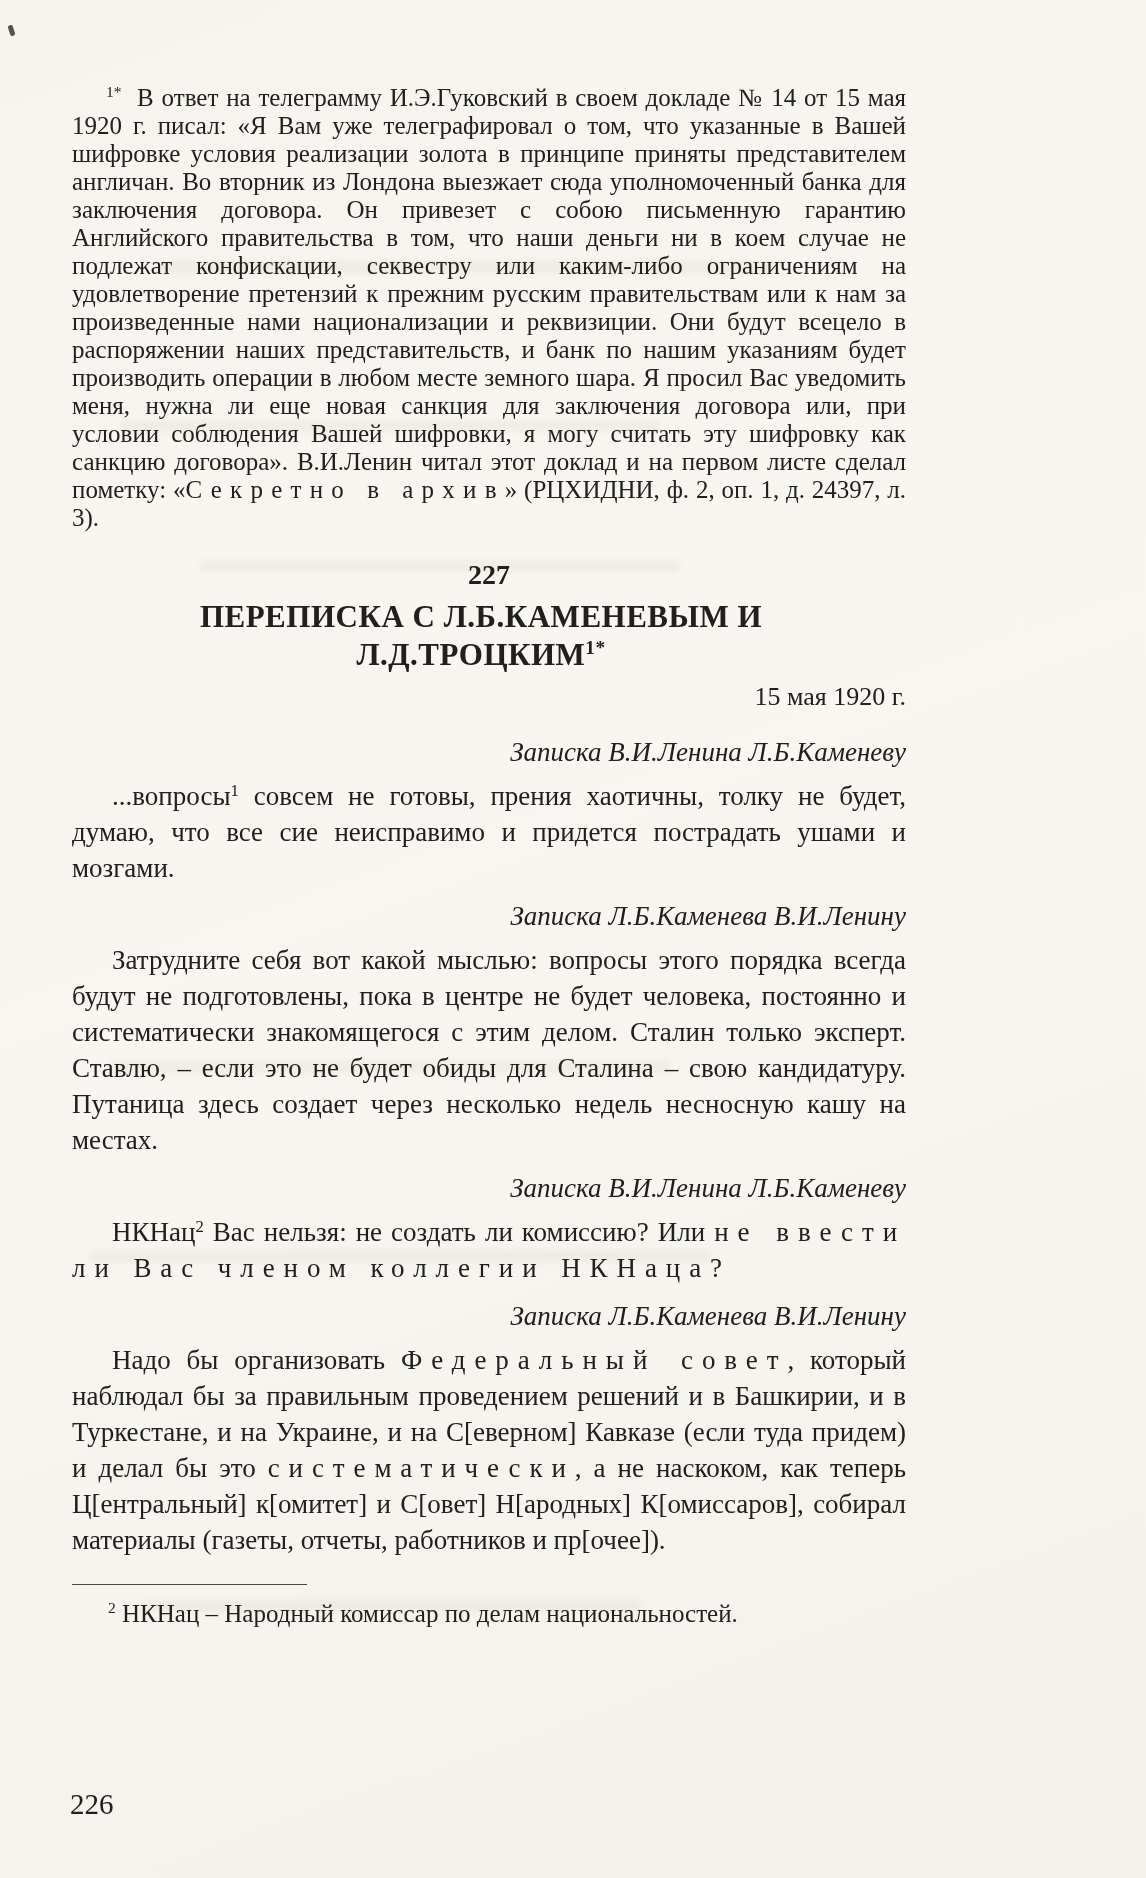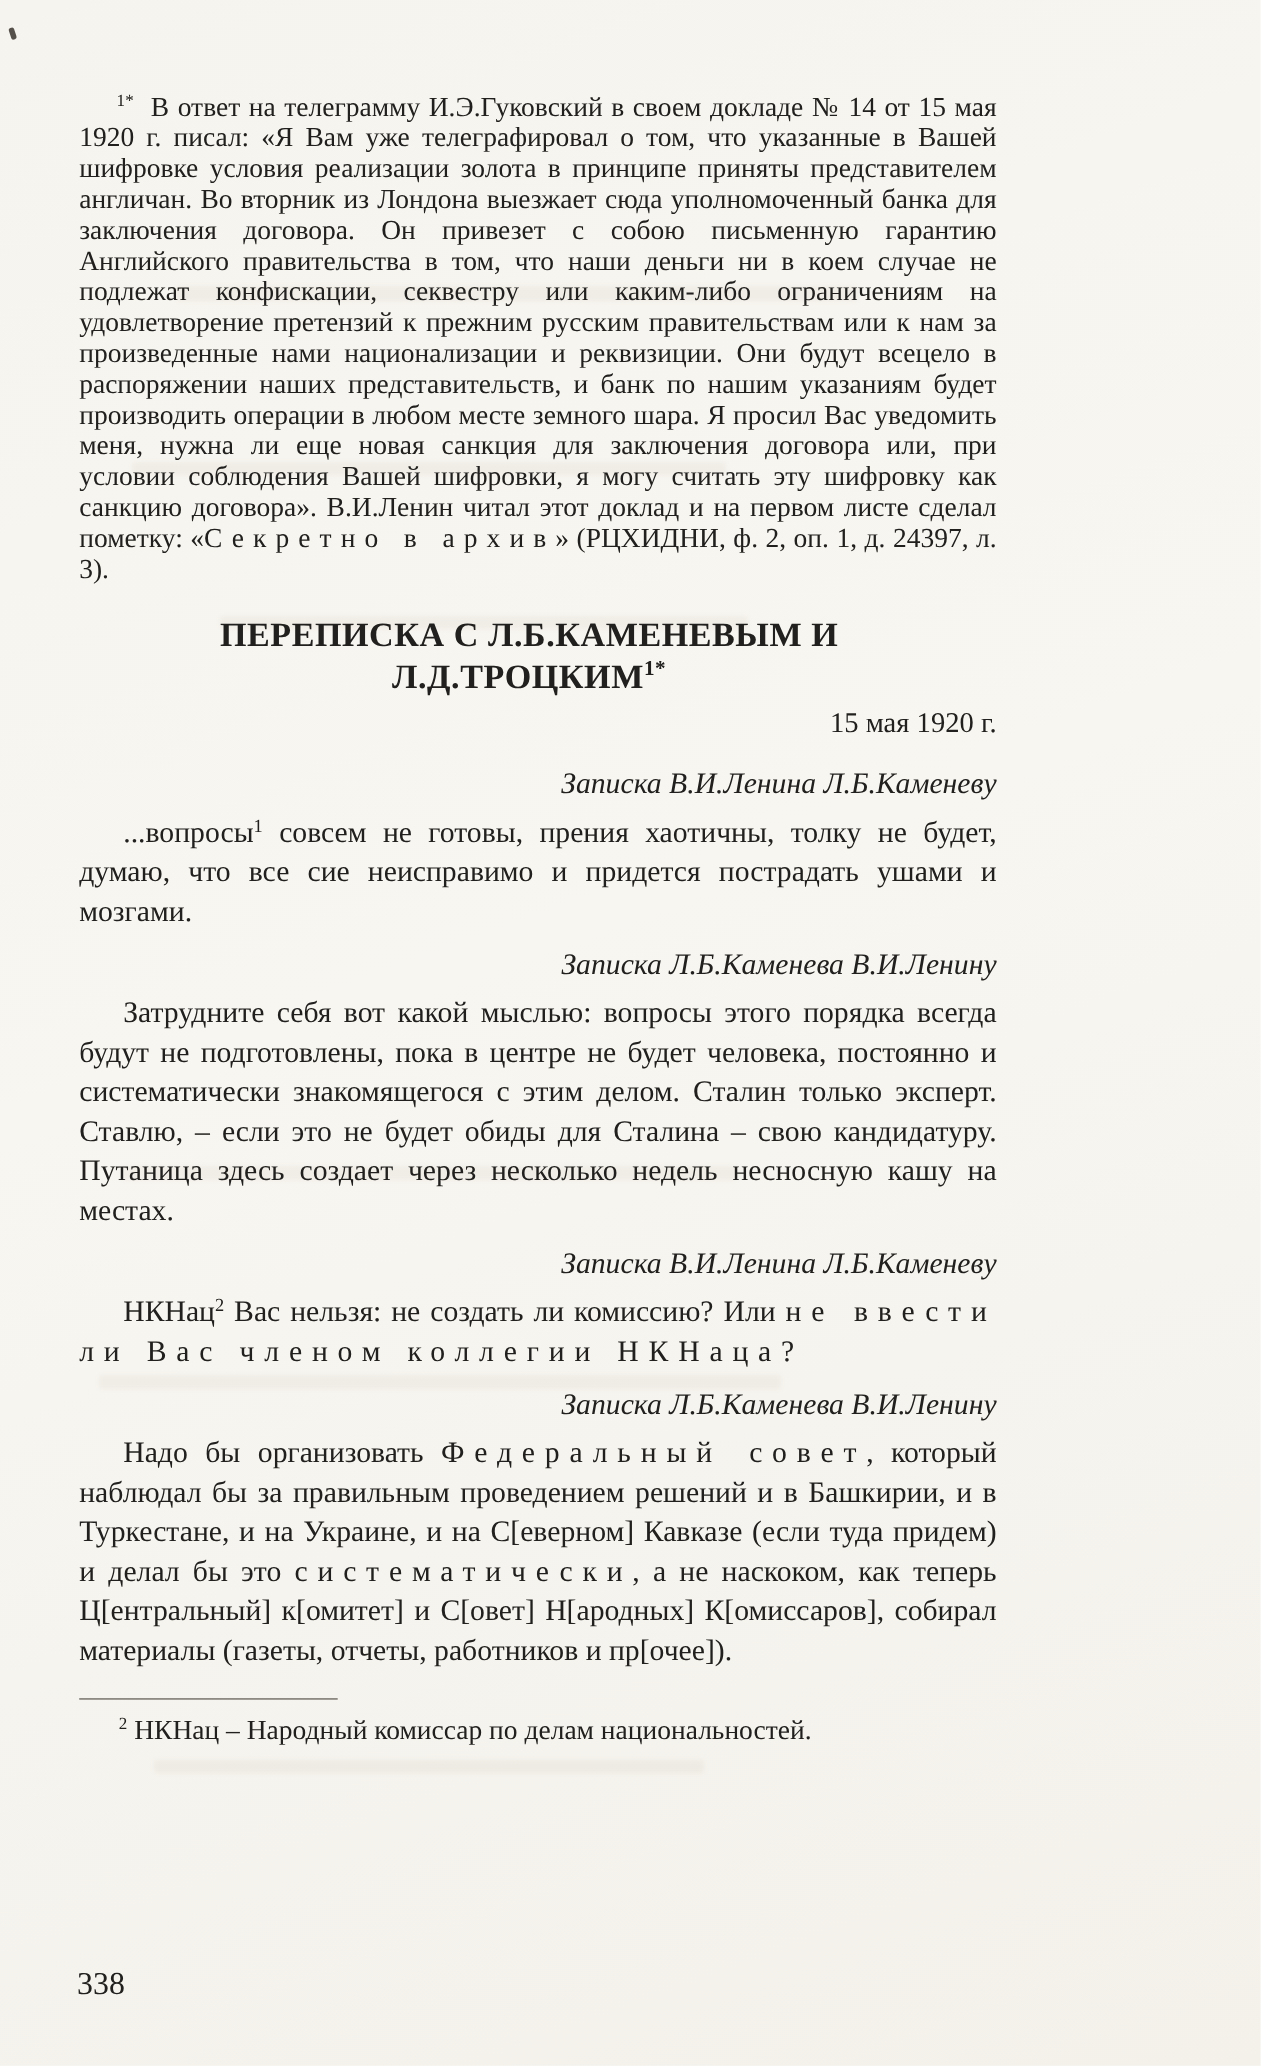--- a/index.html
+++ b/index.html
@@ -106,35 +106,36 @@
   <div class="ghost" style="left:120px;top:420px;width:540px;height:12px;"></div>
   <div class="ghost" style="left:200px;top:560px;width:480px;height:12px;"></div>
   <div class="ghost" style="left:110px;top:1060px;width:560px;height:13px;"></div>
   <div class="ghost" style="left:90px;top:1250px;width:620px;height:13px;"></div>
   <div class="ghost" style="left:140px;top:1600px;width:500px;height:12px;"></div>
 
   <div class="text-block">
 
     <p class="fn-top"><sup>1*</sup>&nbsp;&nbsp;<span>В ответ на телеграмму И.Э.Гуковский в своем докладе № 14 от 15 мая 1920 г. писал: «Я Вам уже телеграфировал о том, что указанные в Вашей шифровке условия реализации золота в принципе приняты представителем англичан. Во вторник из Лондона выезжает сюда уполномоченный банка для заключения договора. Он привезет с собою письменную гарантию Английского правительства в том, что наши деньги ни в коем случае не подлежат конфискации, секвестру или каким-либо ограничениям на удовлетворение претензий к прежним русским правительствам или к нам за произведенные нами национализации и реквизиции. Они будут всецело в распоряжении наших представительств, и банк по нашим указаниям будет производить операции в любом месте земного шара. Я просил Вас уведомить меня, нужна ли еще новая санкция для заключения договора или, при условии соблюдения Вашей шифровки, я могу считать эту шифровку как санкцию договора». В.И.Ленин читал этот доклад и на первом листе сделал пометку: «</span><span class="sperren">Секретно в архив</span><span>» (РЦХИДНИ, ф. 2, оп. 1, д. 24397, л. 3).</span></p>
 
+    <div class="doc-number">227</div>
     <div class="doc-title"><span>ПЕРЕПИСКА С Л.Б.КАМЕНЕВЫМ И Л.Д.ТРОЦКИМ</span><sup>1*</sup></div>
     <div class="doc-date">15 мая 1920 г.</div>
 
     <div class="note-heading">Записка В.И.Ленина Л.Б.Каменеву</div>
     <p class="para"><span>...вопросы</span><sup>1</sup><span> совсем не готовы, прения хаотичны, толку не будет, думаю, что все сие неисправимо и придется пострадать ушами и мозгами.</span></p>
 
     <div class="note-heading">Записка Л.Б.Каменева В.И.Ленину</div>
     <p class="para">Затрудните себя вот какой мыслью: вопросы этого порядка всегда будут не подготовлены, пока в центре не будет человека, постоянно и систематически знакомящегося с этим делом. Сталин только эксперт. Ставлю, – если это не будет обиды для Сталина – свою кандидатуру. Путаница здесь создает через несколько недель несносную кашу на местах.</p>
 
     <div class="note-heading">Записка В.И.Ленина Л.Б.Каменеву</div>
     <p class="para"><span>НКНац</span><sup>2</sup><span> Вас нельзя: не создать ли комиссию? Или </span><span class="sperren">не ввести ли Вас членом коллегии НКНаца?</span></p>
 
     <div class="note-heading">Записка Л.Б.Каменева В.И.Ленину</div>
     <p class="para"><span>Надо бы организовать </span><span class="sperren">Федеральный совет</span><span>, который наблюдал бы за правильным проведением решений и в Башкирии, и в Туркестане, и на Украине, и на С[еверном] Кавказе (если туда придем) и делал бы это </span><span class="sperren">систематически</span><span>, а не наскоком, как теперь Ц[ентральный] к[омитет] и С[овет] Н[ародных] К[омиссаров], собирал материалы (газеты, отчеты, работников и пр[очее]).</span></p>
 
     <div class="fn-rule"></div>
     <p class="fn-bottom"><sup>2</sup><span> НКНац – Народный комиссар по делам национальностей.</span></p>
 
   </div>
 
-  <div class="page-number">338</div>
+  <div class="page-number">226</div>
 
 </div>
 
 </body></html>

